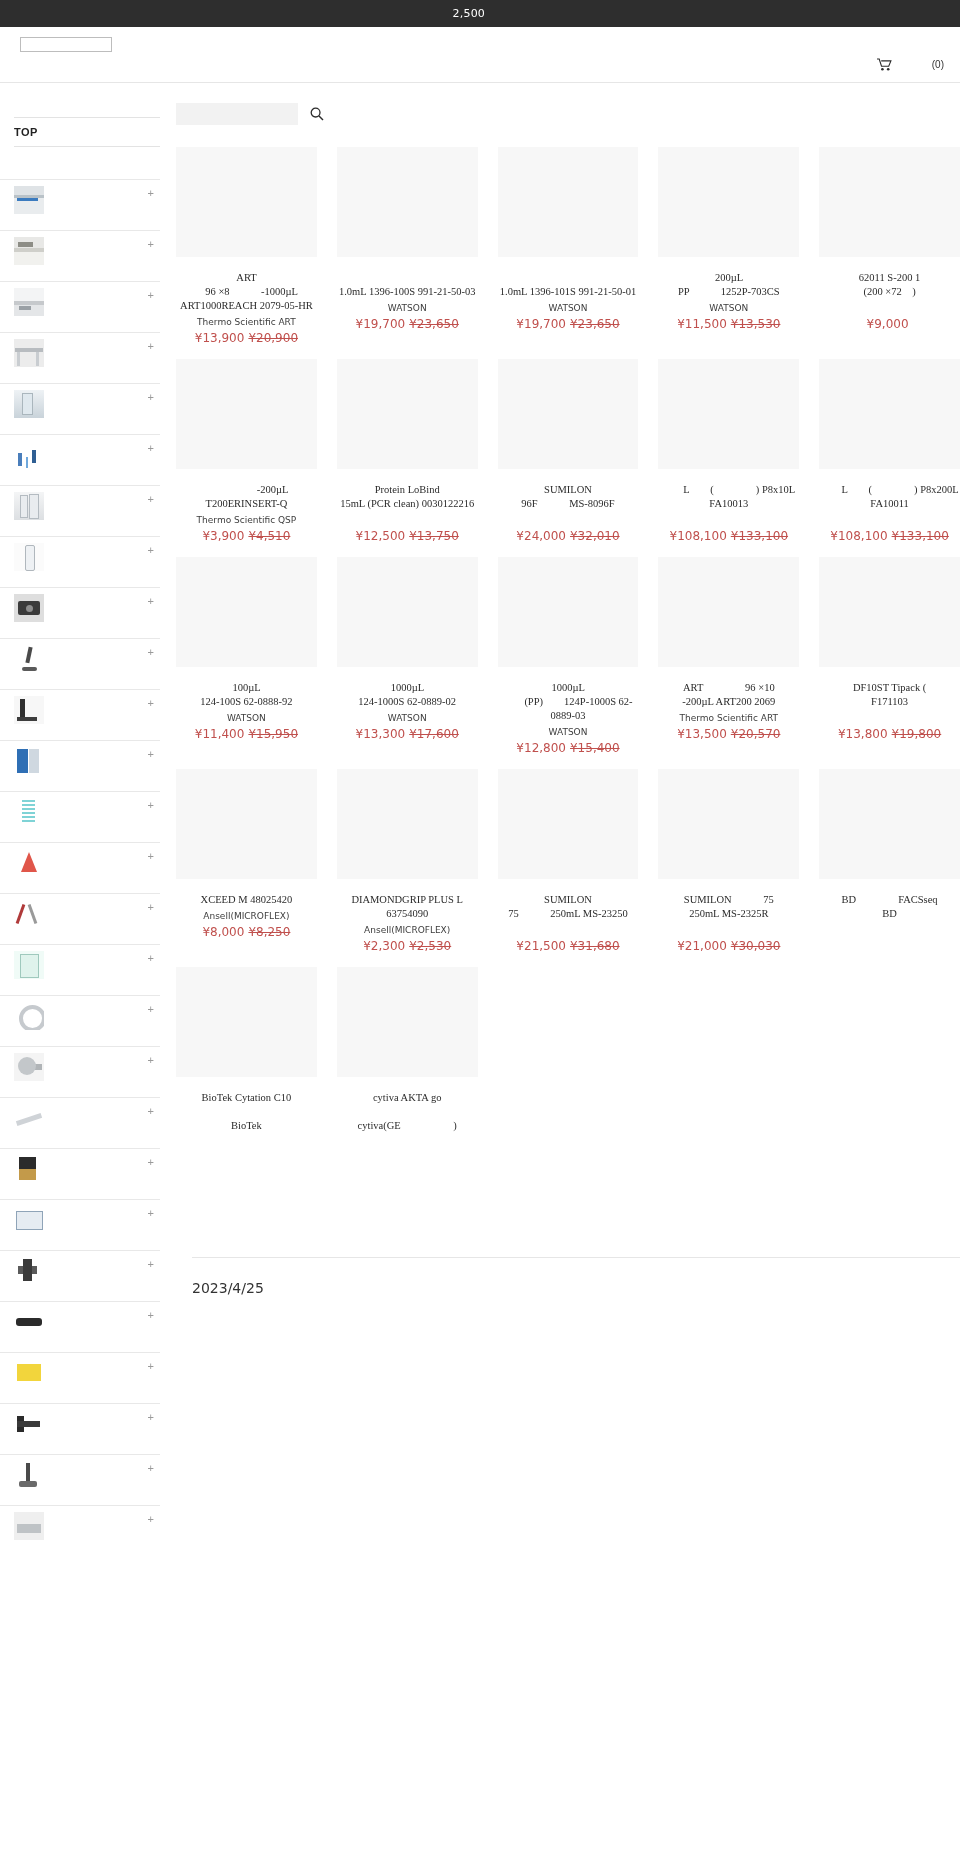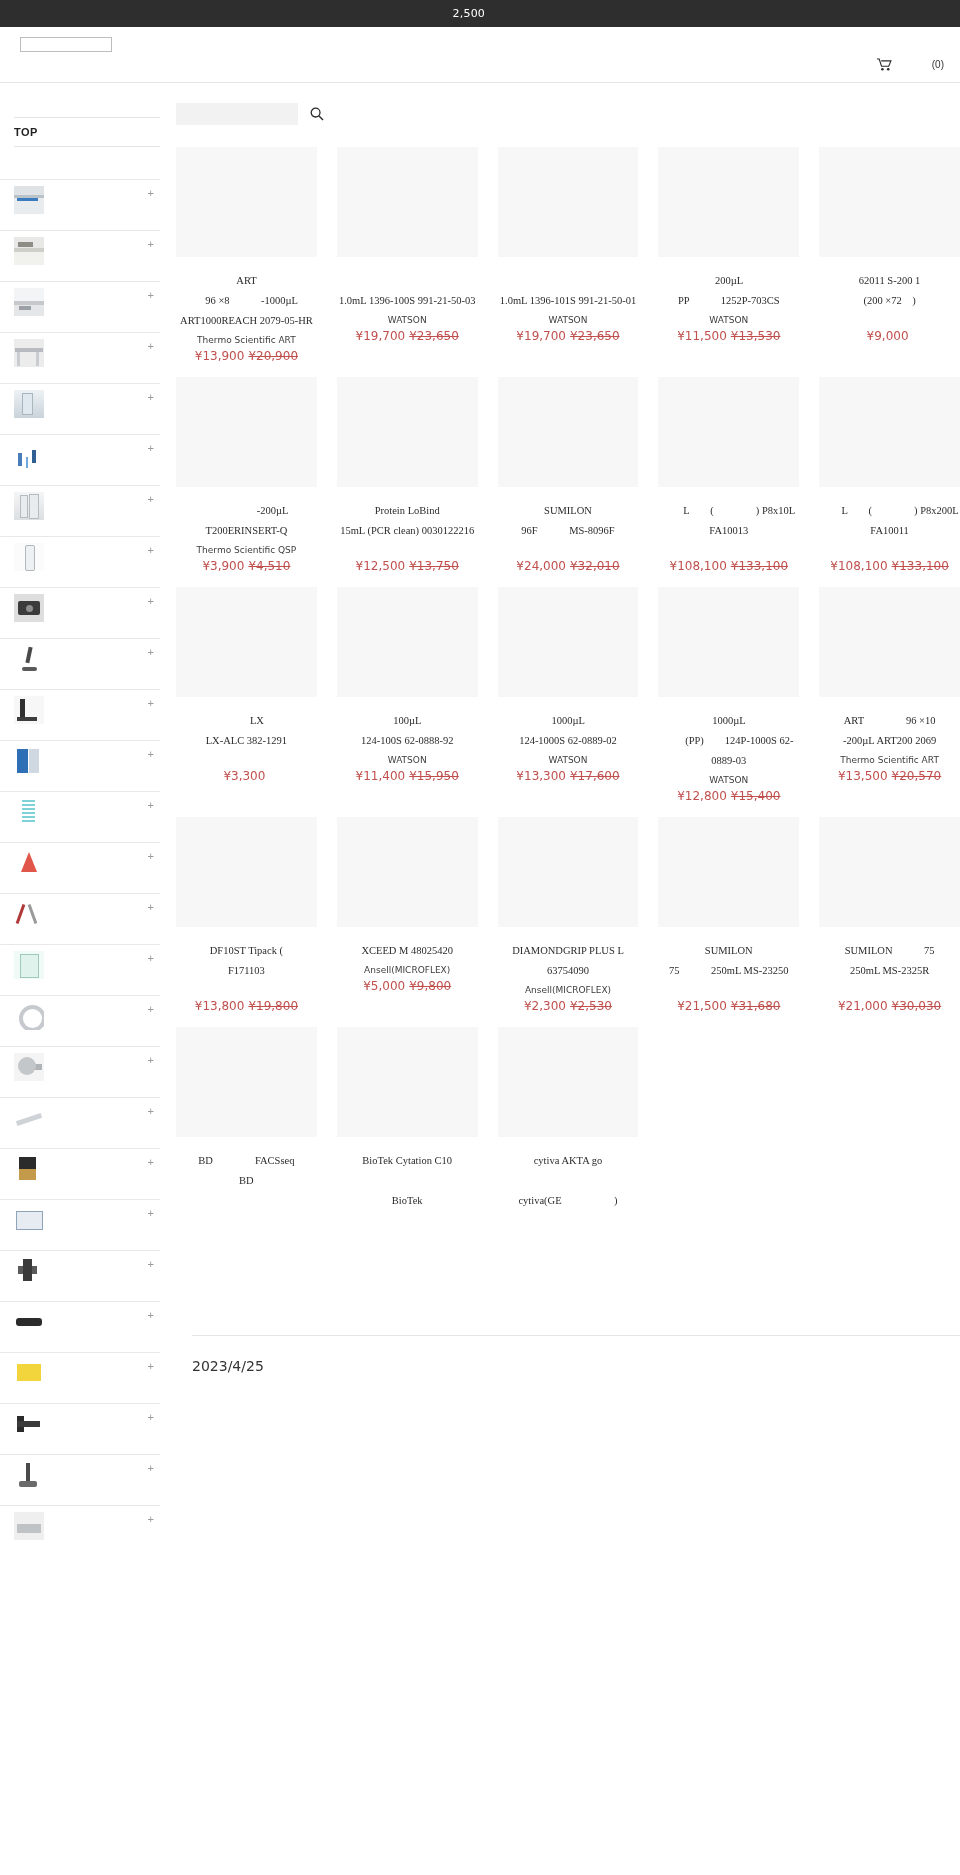--- a/index.html
+++ b/index.html
@@ -239,21 +239,21 @@
   }
   .p-image {
     width: 100%;
     height: 110px;
     background: #f7f7f7;
     margin-bottom: 14px;
   }
   .p-name {
     font-family: "Liberation Serif", serif;
     font-size: 10.5px;
-    line-height: 20px;
+    line-height: 14px;
     color: #2b2b2b;
     text-align: center;
     margin-bottom: 3px;
     white-space: pre-line;
   }
   .p-maker {
     font-size: 9px;
     line-height: 13px;
     color: #3d3d3d;
     text-align: center;
@@ -543,27 +543,20 @@
           <div class="p-price-row"><span class="p-price">¥108,100</span><span class="p-price-old">¥133,100</span></div>
         </div>
         <div class="product-card">
           <div class="p-image"></div>
           <div class="p-name">　　L　　(　　　　) P8x200L FA10011</div>
           <div class="p-maker tofu">　　　　</div>
           <div class="p-price-row"><span class="p-price">¥108,100</span><span class="p-price-old">¥133,100</span></div>
         </div>
         <div class="product-card">
           <div class="p-image"></div>
-          <div class="p-name">　　LX　　　　　
-LX-ALC 382-1291</div>
-          <div class="p-maker tofu">　　　　　</div>
-          <div class="p-price-row"><span class="p-price">¥3,300</span><span class="p-price-old"></span></div>
-        </div>
-        <div class="product-card">
-          <div class="p-image"></div>
           <div class="p-name">100µL　　　　　　
 124-100S 62-0888-92</div>
           <div class="p-maker tofu">WATSON</div>
           <div class="p-price-row"><span class="p-price">¥11,400</span><span class="p-price-old">¥15,950</span></div>
         </div>
         <div class="product-card">
           <div class="p-image"></div>
           <div class="p-name">1000µL　　　　　
 124-1000S 62-0889-02</div>
           <div class="p-maker tofu">WATSON</div>
@@ -587,21 +580,21 @@
           <div class="p-image"></div>
           <div class="p-name">DF10ST Tipack (　　　
 F171103</div>
           <div class="p-maker tofu">　　　　</div>
           <div class="p-price-row"><span class="p-price">¥13,800</span><span class="p-price-old">¥19,800</span></div>
         </div>
         <div class="product-card">
           <div class="p-image"></div>
           <div class="p-name">XCEED M 48025420</div>
           <div class="p-maker tofu">Ansell(MICROFLEX)</div>
-          <div class="p-price-row"><span class="p-price">¥5,000</span><span class="p-price-old">¥9,800</span></div>
+          <div class="p-price-row"><span class="p-price">¥8,000</span><span class="p-price-old">¥8,250</span></div>
         </div>
         <div class="product-card">
           <div class="p-image"></div>
           <div class="p-name">DIAMONDGRIP PLUS L 63754090</div>
           <div class="p-maker tofu">Ansell(MICROFLEX)</div>
           <div class="p-price-row"><span class="p-price">¥2,300</span><span class="p-price-old">¥2,530</span></div>
         </div>
         <div class="product-card">
           <div class="p-image"></div>
           <div class="p-name">SUMILON　　　　　

